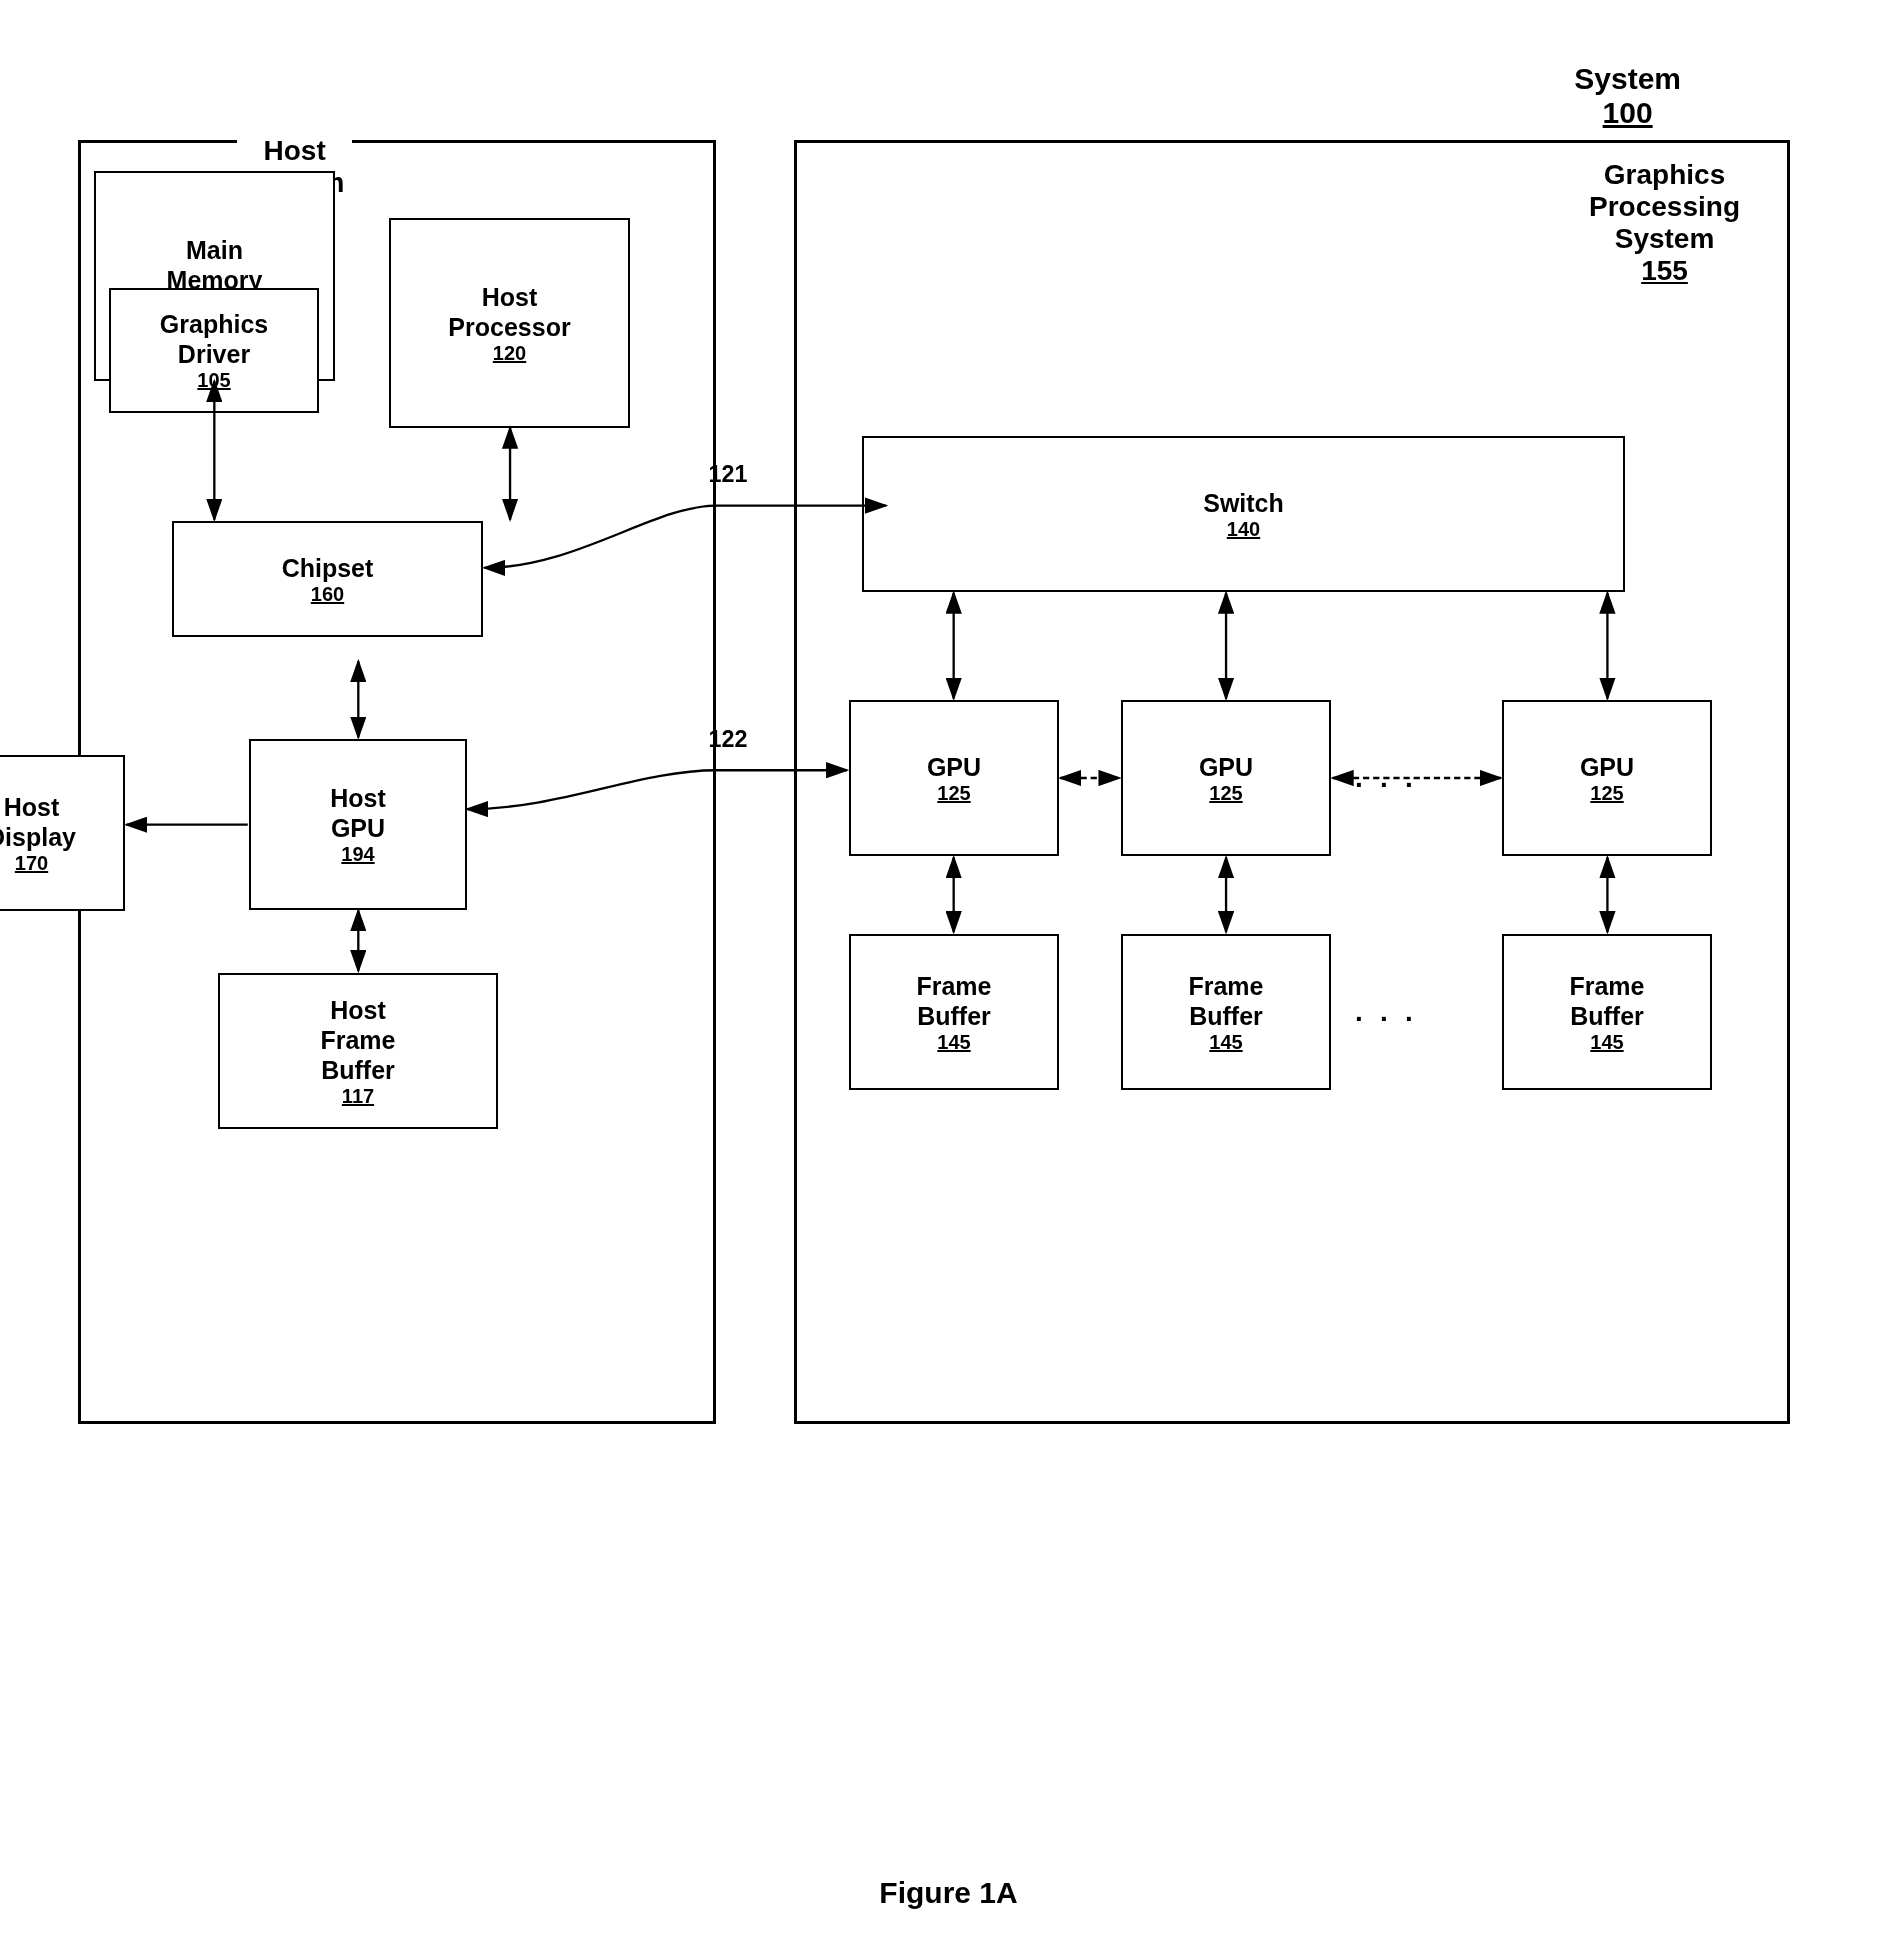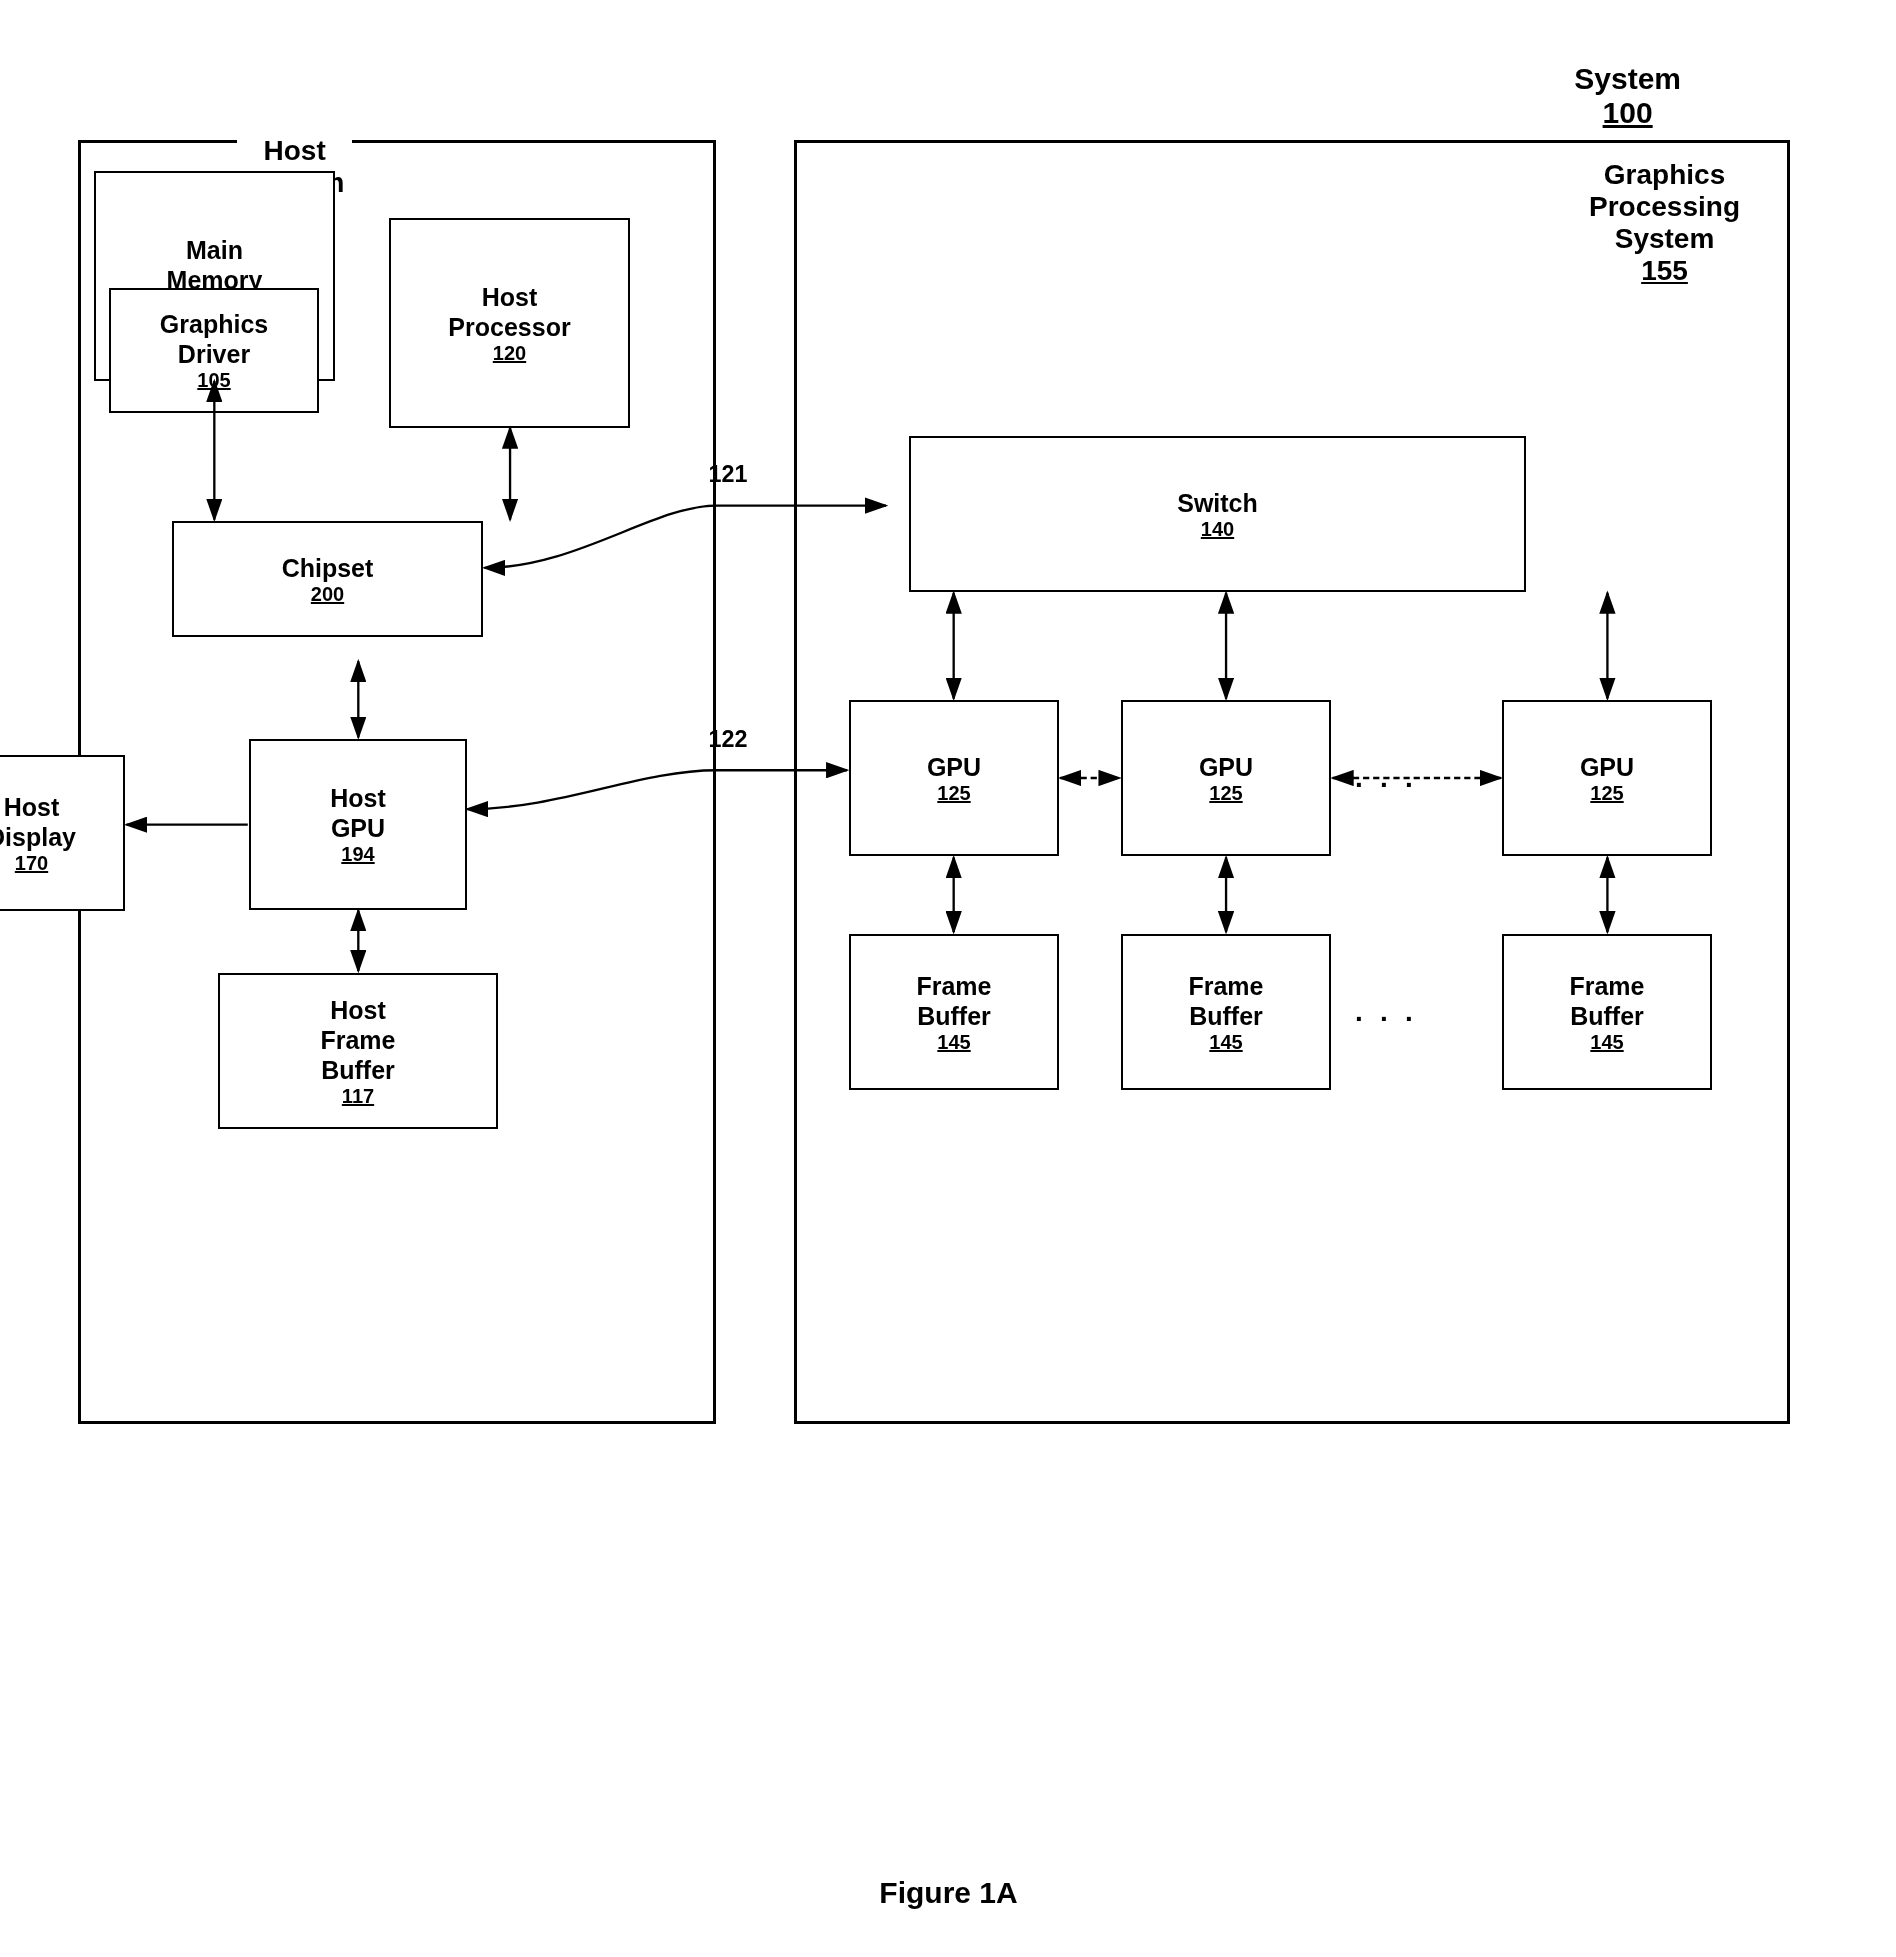--- a/index.html
+++ b/index.html
@@ -165,21 +165,21 @@
   </div>
 
   <div class="block" style="top:156px; left:342px; width:241px; height:210px;">
     <div class="block-title" style="white-space:pre-line;">Host
 Processor</div>
     <div class="block-num">120</div>
   </div>
 
   <div class="block" style="top:459px; left:125px; width:311px; height:116px;">
     <div class="block-title">Chipset</div>
-    <div class="block-num">200</div>
+    <div class="block-num">160</div>
   </div>
 
   <div class="block" style="top:677px; left:202px; width:218px; height:171px;">
     <div class="block-title" style="white-space:pre-line;">Host
 GPU</div>
     <div class="block-num">194</div>
   </div>
 
   <div class="block" style="top:911px; left:171px; width:280px; height:156px;">
     <div class="block-title" style="white-space:pre-line;">Host
@@ -187,21 +187,21 @@
 Buffer</div>
     <div class="block-num">117</div>
   </div>
 
   <div class="block" style="top:693px; left:-109px; width:187px; height:156px;">
     <div class="block-title" style="white-space:pre-line;">Host
 Display</div>
     <div class="block-num">170</div>
   </div>
 
-  <div class="block" style="top:374px; left:862px; width:617px; height:156px;">
+  <div class="block" style="top:374px; left:815px; width:763px; height:156px;">
     <div class="block-title">Switch</div>
     <div class="block-num">140</div>
   </div>
 
   <div class="block" style="top:638px; left:802px; width:210px; height:156px;">
     <div class="block-title">GPU</div>
     <div class="block-num">125</div>
   </div>
 
   <div class="block" style="top:638px; left:1074px; width:210px; height:156px;">

